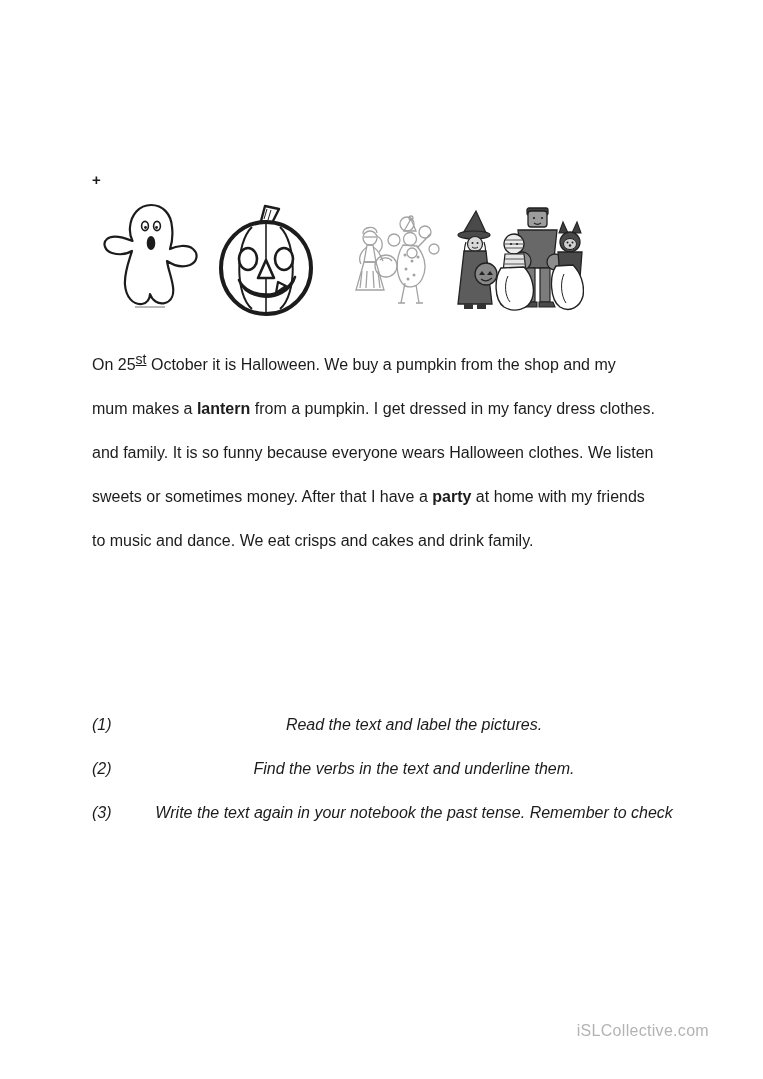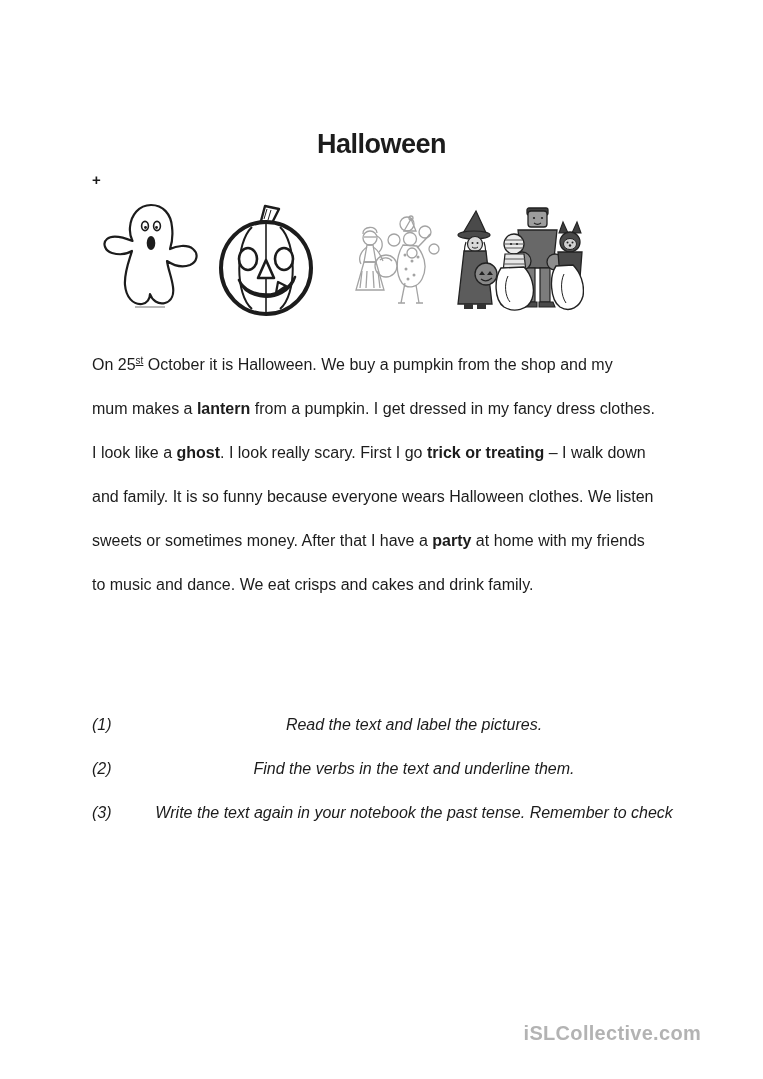--- a/index.html
+++ b/index.html
@@ -8,36 +8,35 @@
     font-family:"Liberation Sans",sans-serif;color:#1c1c1c;overflow:hidden;
   }
   .title{
     position:absolute;top:129px;left:0;width:100%;text-align:center;
     font-size:27px;font-weight:bold;letter-spacing:-0.5px;
   }
   .plus{position:absolute;left:92px;top:171px;font-size:15px;font-weight:bold;}
   .clipart{position:absolute;}
   .story{position:absolute;left:92px;top:343px;width:610px;}
   .story-line{height:44px;line-height:44px;font-size:16px;white-space:nowrap;}
-  .story-line sup{font-size:10px;line-height:0;text-decoration:underline;}
+  .story-line sup{font-size:14px;line-height:0;text-decoration:underline;}
   .tasks{position:absolute;left:92px;top:714px;width:604px;font-style:italic;font-size:16px;}
   .task{display:flex;margin-bottom:23px;line-height:21px;}
   .task-num{flex:0 0 40px;}
   .task-text{flex:1;text-align:center;}
   .watermark{
-    position:absolute;right:62px;top:1022px;font-size:20px;font-weight:bold;
+    position:absolute;right:54px;top:1022px;font-size:16px;font-weight:normal;
     letter-spacing:0.3px;
   }
 </style>
 </head>
 <body>
 
 <div class="page">
 
-  <div class="title">Halloween</div>
 
   <div class="plus">+</div>
 
   <div class="clipart" style="left:99px;top:199px;width:104px;height:112px;" aria-label="ghost clipart">
     <svg width="104" height="112" viewBox="0 0 104 112">
       <path d="M52,6 C40,6 32,16 31,28 C30.5,33 31.5,38 33.5,42
                C26,39 14,35 8,40 C3,44 6,52 13,54 C20,56 28,55 33,52
                C30,62 25,74 26,86 C27,98 34,106 43,105 C48,104.5 51,100 51,95
                C53,101 59,106 66,104 C73,102 75,95 74,88 C73,79 69,70 68,62
                C74,66 83,69 91,66 C98,63 100,55 94,50 C88,45 77,47 71,50
@@ -159,21 +158,20 @@
       <path d="M102,46 L126,46 L124,72 L104,72 Z" fill="#4a4a4a" stroke="#222" stroke-width="1.3"></path>
 
       <path d="M100,60 C93,70 94,94 104,101 C114,107 124,101 127,90 C129,78 124,66 117,59 Z" fill="#ffffff" stroke="#222" stroke-width="1.4"></path>
       <path d="M108,68 C104,76 105,90 110,97" fill="none" stroke="#222" stroke-width="1"></path>
     </svg>
   </div>
 
   <div class="story" id="story">
       <div class="story-line"><span>On 25</span><sup>st</sup><span> October it is Halloween. We buy a pumpkin from the shop and my</span></div>
       <div class="story-line"><span>mum makes a </span><span style="font-weight: bold;">lantern</span><span> from a pumpkin. I get dressed in my fancy dress clothes.</span></div>
-      <div class="story-line"><span>I look like a </span><span style="font-weight: bold;">ghost</span><span>. I look really scary. First I go </span><span style="font-weight: bold;">trick or treating</span><span> – I walk down</span></div>
       <div class="story-line"><span>and family. It is so funny because everyone wears Halloween clothes. We listen</span></div>
       <div class="story-line"><span>sweets or sometimes money. After that I have a </span><span style="font-weight: bold;">party</span><span> at home with my friends</span></div>
       <div class="story-line"><span>to music and dance. We eat crisps and cakes and drink family.</span></div>
     </div>
 
   <div class="tasks" id="tasks">
       <div class="task">
         <div class="task-num">(1)</div>
         <div class="task-text">
           <div>Read the text and label the pictures.</div>

